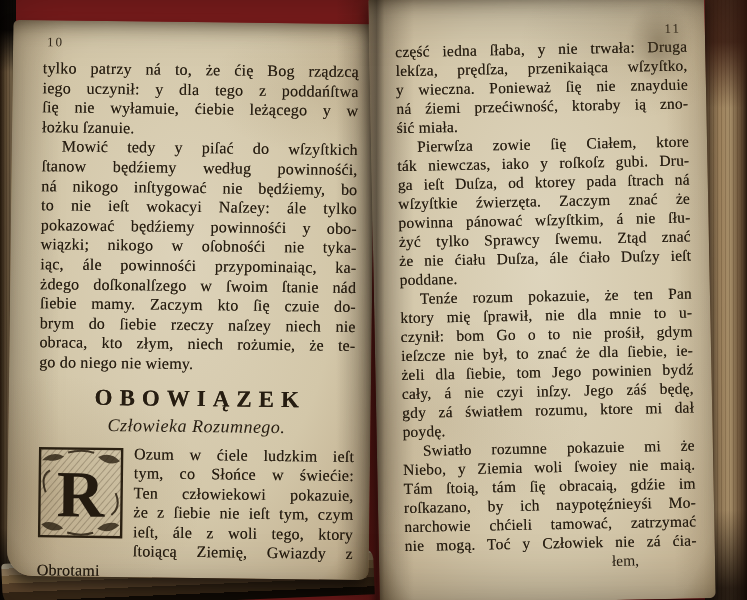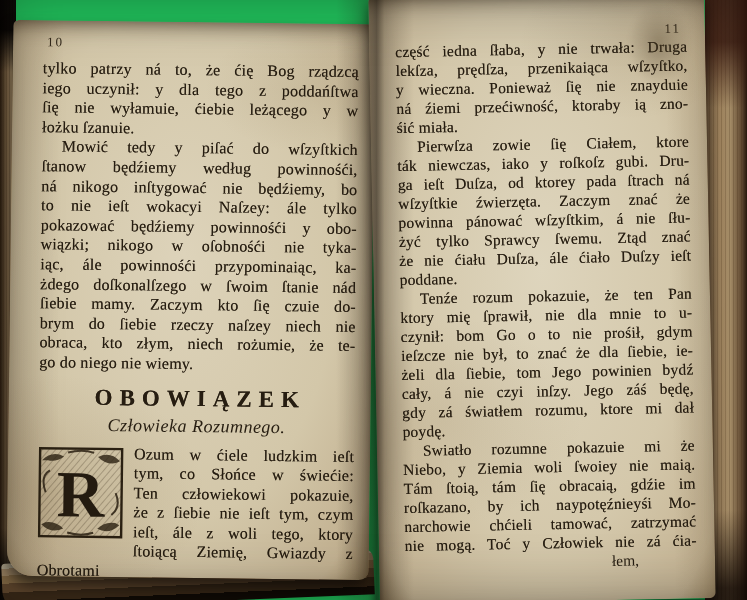--- a/index.html
+++ b/index.html
@@ -1,18 +1,18 @@
 <!DOCTYPE html>
 <html><head>
 <meta charset="utf-8">
 <style>
   html,body{margin:0;padding:0;background:#000;}
   .photo{
     position:relative;width:747px;height:600px;overflow:hidden;
-    background:#22c55e;
+    background:#7f1d1d;
     font-family:"Liberation Serif","DejaVu Serif",serif;
     color:#261d11;
   }
   
   .edge-left{
     position:absolute;left:0;top:0;width:16px;height:100%;z-index:0;
     background:
       linear-gradient(180deg, rgba(5,3,2,.95) 0 5%, rgba(5,3,2,0) 12%, rgba(5,3,2,0) 88%, rgba(5,3,2,.9) 97%),
       repeating-linear-gradient(90deg, rgba(60,40,20,.25) 0 1px, rgba(0,0,0,0) 1px 3px),
       linear-gradient(90deg,#2a1d10,#8d7250 45%,#b49a72 80%,#c4ad85);

